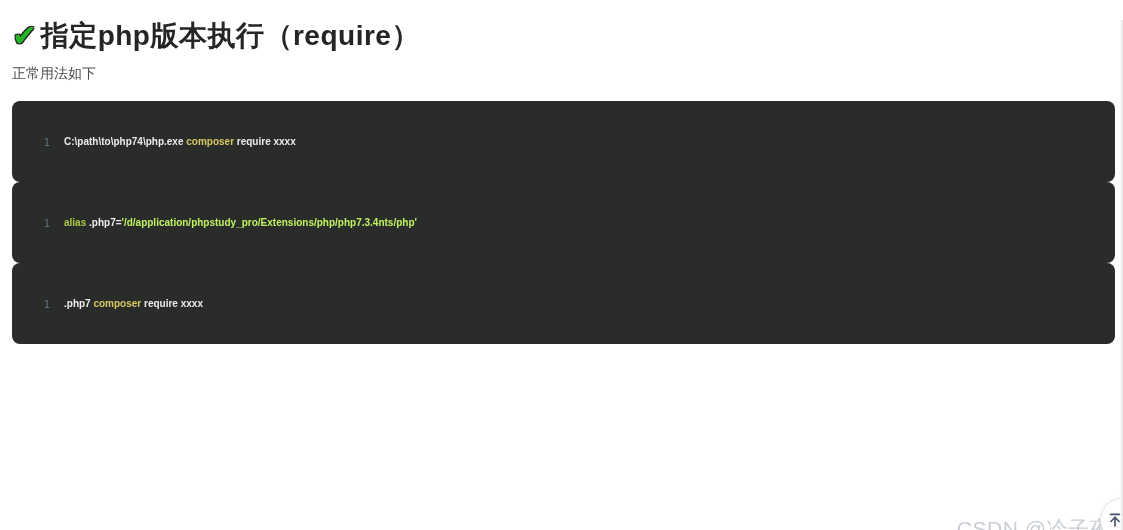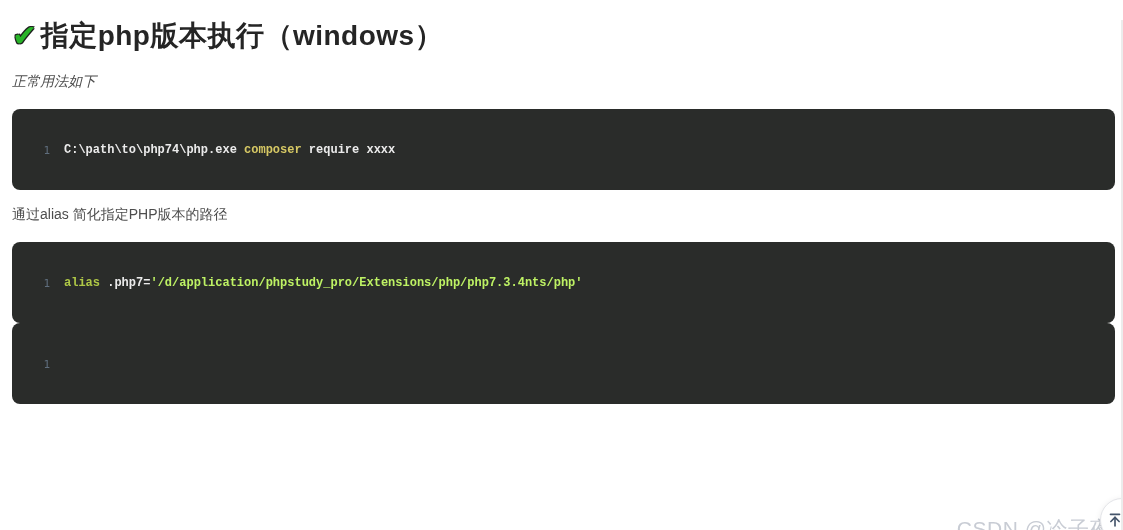--- a/index.html
+++ b/index.html
@@ -37,21 +37,21 @@
     text-shadow: 1px 1px 0 #1e1e1e, -1px -1px 0 #1e1e1e, 1px -1px 0 #1e1e1e, -1px 1px 0 #1e1e1e;
     font-weight: normal;
   }
   
   .para {
     font-size: 14px;
     color: #4d4d4d;
     margin: 16px 0 20px 0;
     line-height: 16px;
   }
-  .section:first-child .para { margin-top: 21px; font-style: italic; }
+  .section:first-child .para { margin-top: 13px; }
   .code-block {
     background: #2a2c2a;
     border-radius: 8px;
     margin: 0;
     padding: 33px 16px 31px 20px;
     display: flex;
     align-items: flex-start;
     overflow: hidden;
   }
   .ln {
@@ -59,23 +59,23 @@
     text-align: right;
     color: #5f6e7d;
     font-family: "DejaVu Sans Mono", "Liberation Mono", monospace;
     font-size: 11px;
     line-height: 16px;
     margin-right: 14px;
     padding-top: 1px;
     user-select: none;
   }
   .code-line {
-    font-family: Liberation Mono, monospace;
+    font-family: Liberation Sans, sans-serif;
     font-weight: bold;
-    font-size: 12px;
+    font-size: 10px;
     line-height: 16px;
     color: #ebebeb;
     white-space: pre;
   }
   .tok-plain   { color: #ebebeb; }
   .tok-keyword { color: #d6c864; }
   .tok-builtin { color: #afc846; }
   .tok-string  { color: #bef264; }
   
   .watermark {
@@ -119,36 +119,35 @@
     z-index: 3;
   }
 </style>
 </head>
 <body>
 
 <div class="page">
 
   <h1 class="title">
     <span class="check">✔</span>
-    <span>指定php版本执行（windows）</span>
+    <span>指定php版本执行（require）</span>
   </h1>
 
   <div id="sections">
   <section class="section">
     <p class="para">正常用法如下</p>
     <pre class="code-block"><span class="ln">1</span><code class="code-line"><span class="tok-plain">C:\path\to\php74\php.exe </span><span class="tok-keyword">composer</span><span class="tok-plain"> require xxxx</span></code></pre>
   </section>
 
   <section class="section">
-    <p class="para">通过alias 简化指定PHP版本的路径</p>
     <pre class="code-block"><span class="ln">1</span><code class="code-line"><span class="tok-builtin">alias</span><span class="tok-plain"> .php7=</span><span class="tok-string">'/d/application/phpstudy_pro/Extensions/php/php7.3.4nts/php'</span></code></pre>
   </section>
 
   <section class="section">
-    <pre class="code-block"><span class="ln">1</span></pre>
+    <pre class="code-block"><span class="ln">1</span><code class="code-line"><span class="tok-plain">.php7 </span><span class="tok-keyword">composer</span><span class="tok-plain"> require xxxx</span></code></pre>
   </section>
 </div>
 
   <div class="watermark">CSDN @冷子夜</div>
 
   <button class="back-top">
     <svg width="18" height="18" viewBox="0 0 24 24" fill="none" stroke="#44546a" stroke-width="2.2" stroke-linecap="round" stroke-linejoin="round">
       <line x1="6" y1="4.5" x2="18" y2="4.5"></line>
       <line x1="12" y1="8.5" x2="12" y2="20"></line>
       <polyline points="6.5,14 12,8.5 17.5,14"></polyline>

